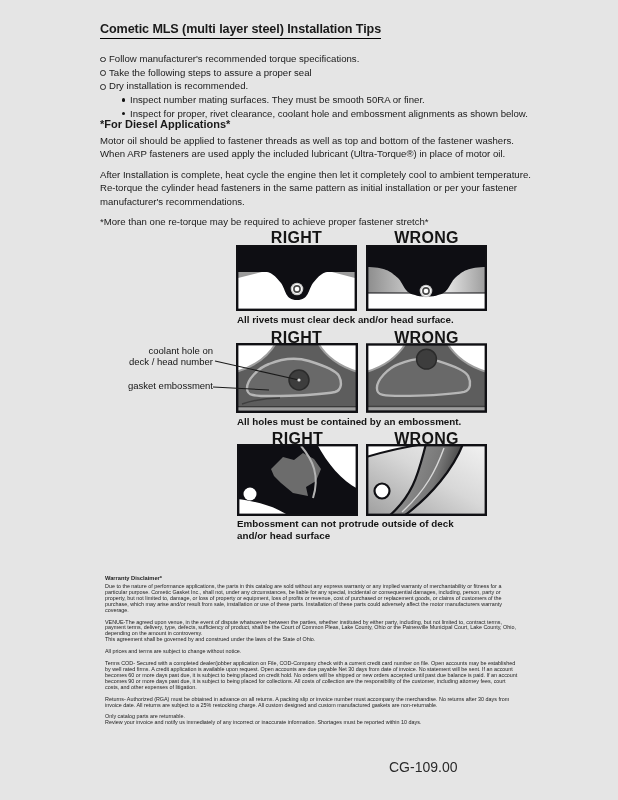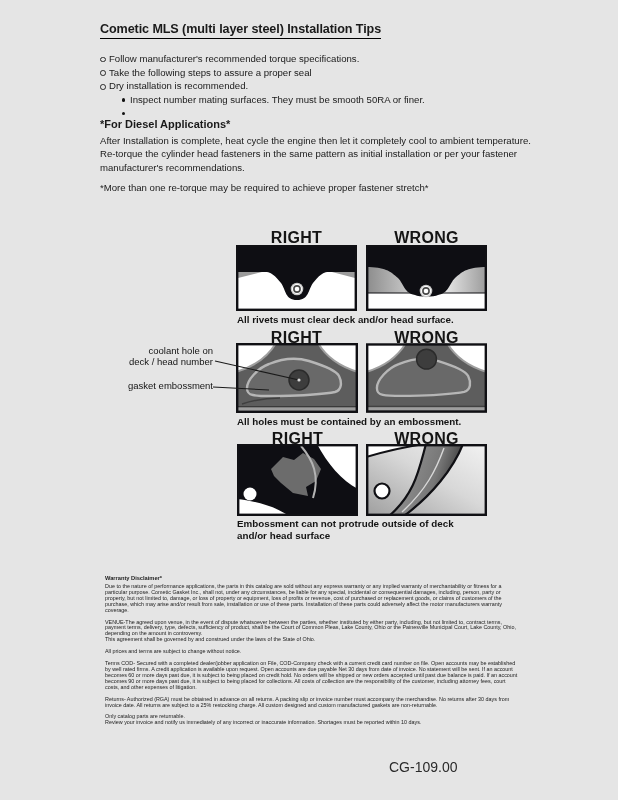--- a/index.html
+++ b/index.html
@@ -48,25 +48,26 @@
 
 <div class="page">
 
   <h1 class="title">Cometic MLS (multi layer steel) Installation Tips</h1>
 
   <ul class="tips">
     <li class="l1"><span class="dot o"></span><span>Follow manufacturer's recommended torque specifications.</span></li>
     <li class="l1"><span class="dot o"></span><span>Take the following steps to assure a proper seal</span></li>
     <li class="l1"><span class="dot o"></span><span>Dry installation is recommended.</span></li>
     <li class="l2"><span class="dot f"></span><span>Inspect number mating surfaces.  They must be smooth 50RA or finer.</span></li>
-    <li class="l2"><span class="dot f"></span></li>
+    <li class="l2"><span class="dot f"></span><span>Inspect for proper, rivet clearance, coolant hole and embossment alignments as shown below.</span></li>
   </ul>
 
   <section class="diesel">
     <h2>*For Diesel Applications*</h2>
+    <p>Motor oil should be applied to fastener threads as well as top and bottom of the fastener washers. When ARP fasteners are used apply the included lubricant (Ultra-Torque®) in place of motor oil.</p>
     <p>After Installation is complete, heat cycle the engine then let it completely cool to ambient temperature. Re-torque the cylinder head fasteners in the same pattern as initial installation or per your fastener manufacturer's recommendations.</p>
     <p class="note">*More than one re-torque may be required to achieve proper fastener stretch*</p>
   </section>
 
   <div class="fig-label" style="left:236px;top:229px;">RIGHT</div>
   <div class="fig-label" style="left:366px;top:229px;">WRONG</div>
 
   <svg class="fig-box" style="left:236px;top:245px;" width="121" height="66" viewBox="0 0 121 66">
     <rect width="121" height="66" fill="#ffffff"></rect>
     <path d="M2 26.5 H28 L2 33 Z" fill="#9b9b9b"></path>

